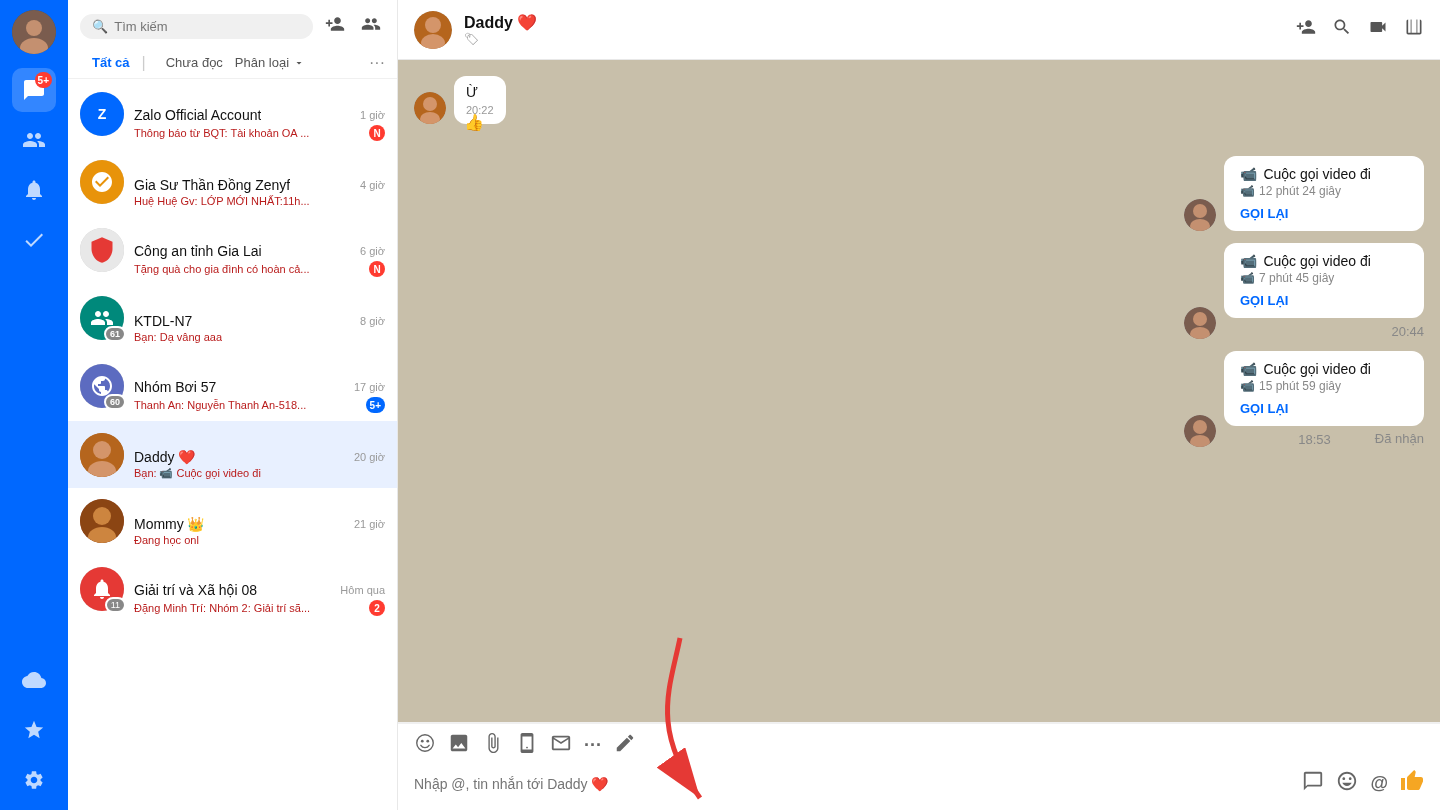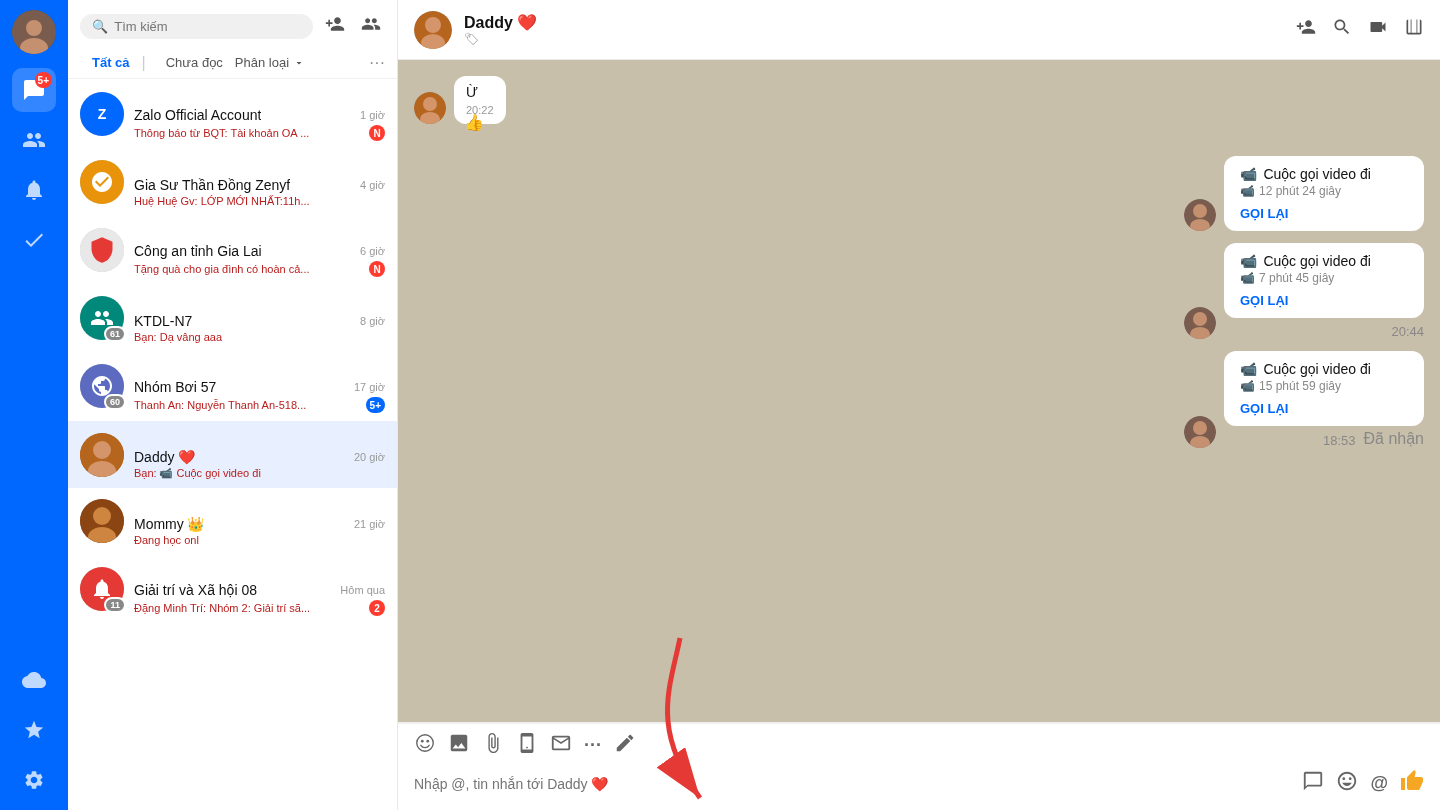--- a/index.html
+++ b/index.html
@@ -634,21 +634,21 @@
         </div>
       </div>
 
       <div class="chat-item">
         <div class="chat-avatar" style="position:relative;">
           <div style="border-radius:50%;width:44px;height:44px;background:#e53935;display:flex;align-items:center;justify-content:center;">
             <svg width="24" height="24" viewBox="0 0 24 24" fill="white">
                 <path d="M12 22c1.1 0 2-.9 2-2h-4c0 1.1.9 2 2 2zm6-6v-5c0-3.07-1.64-5.64-4.5-6.32V4c0-.83-.67-1.5-1.5-1.5s-1.5.67-1.5 1.5v.68C7.63 5.36 6 7.92 6 11v5l-2 2v1h16v-1l-2-2z"></path>
               </svg>
           </div>
-          <div style="position:absolute;bottom:-2px;right:-2px;background:#888;border-radius:10px;font-size:9px;color:white;padding:1px 4px;border:2px solid white;font-weight:bold;">11</div>
+          <div style="position:absolute;bottom:-2px;right:-2px;background:#888;border-radius:10px;font-size:9px;color:white;padding:1px 4px;border:2px solid white;font-weight:normal;">11</div>
         </div>
         <div class="chat-info">
           <div class="chat-name-row">
             <span class="chat-name">Giải trí và Xã hội 08</span>
             <span class="chat-time">Hôm qua</span>
           </div>
           <div class="chat-preview-row">
             <span class="chat-preview">Đặng Minh Trí: Nhóm 2: Giải trí sã...</span>
             <span class="unread-badge">2</span>
           </div>
@@ -773,21 +773,21 @@
               <span>Cuộc gọi video đi</span>
             </div>
             <div class="call-bubble-duration">
               <span>📹</span>
               <span>15 phút 59 giây</span>
             </div>
             <div class="call-back-btn">GỌI LẠI</div>
           </div>
           <div style="display:flex;gap:8px;align-items:center;">
             <div class="msg-time-outside">18:53</div>
-            <div style="font-size:16px;color:#888;">Đã nhận</div>
+            <div style="font-size:13px;color:#888;margin-left:36px;">Đã nhận</div>
           </div>
         </div>
         <div class="msg-avatar">
           <svg width="32" height="32" viewBox="0 0 32 32">
             <circle cx="16" cy="16" r="16" fill="#7a5c4e"></circle>
             <circle cx="16" cy="12" r="7" fill="#c49070"></circle>
             <ellipse cx="16" cy="27" rx="10" ry="7" fill="#c49070"></ellipse>
           </svg>
         </div>
       </div>

